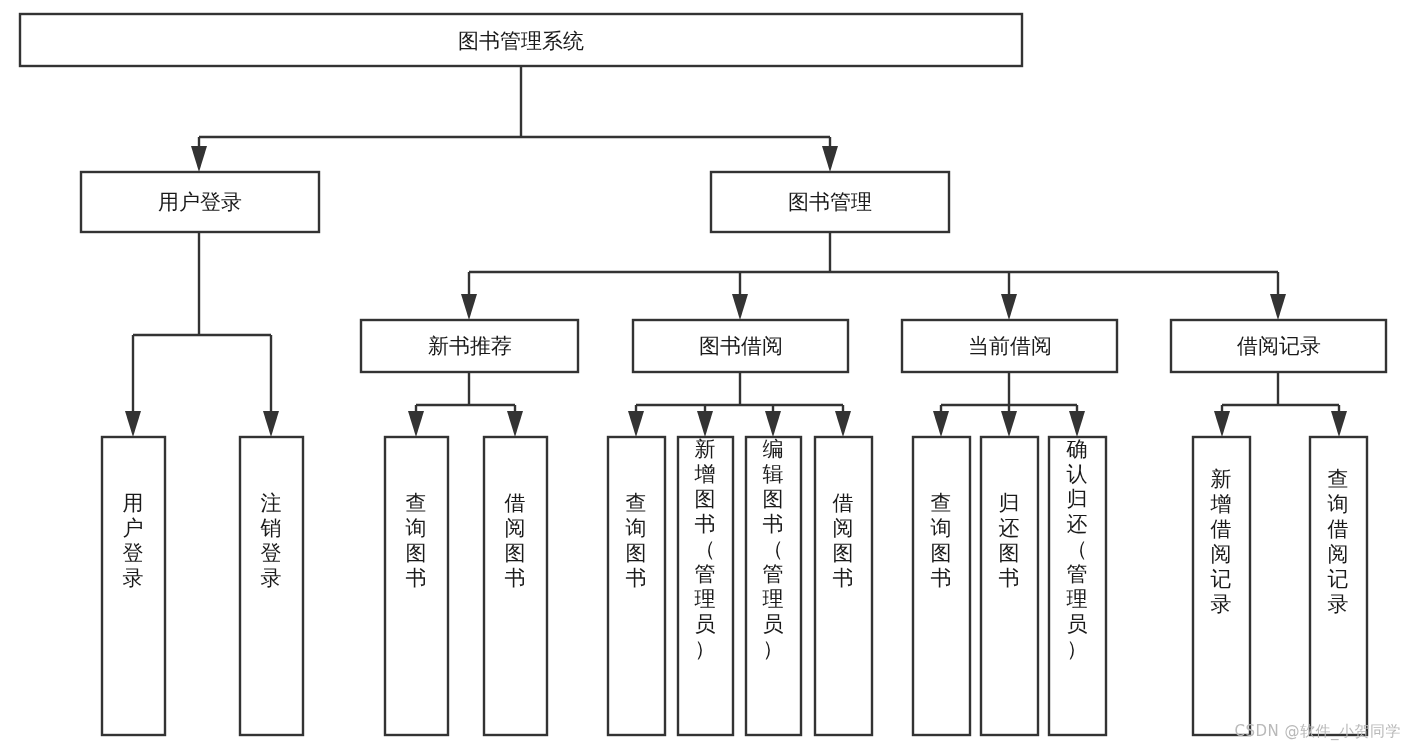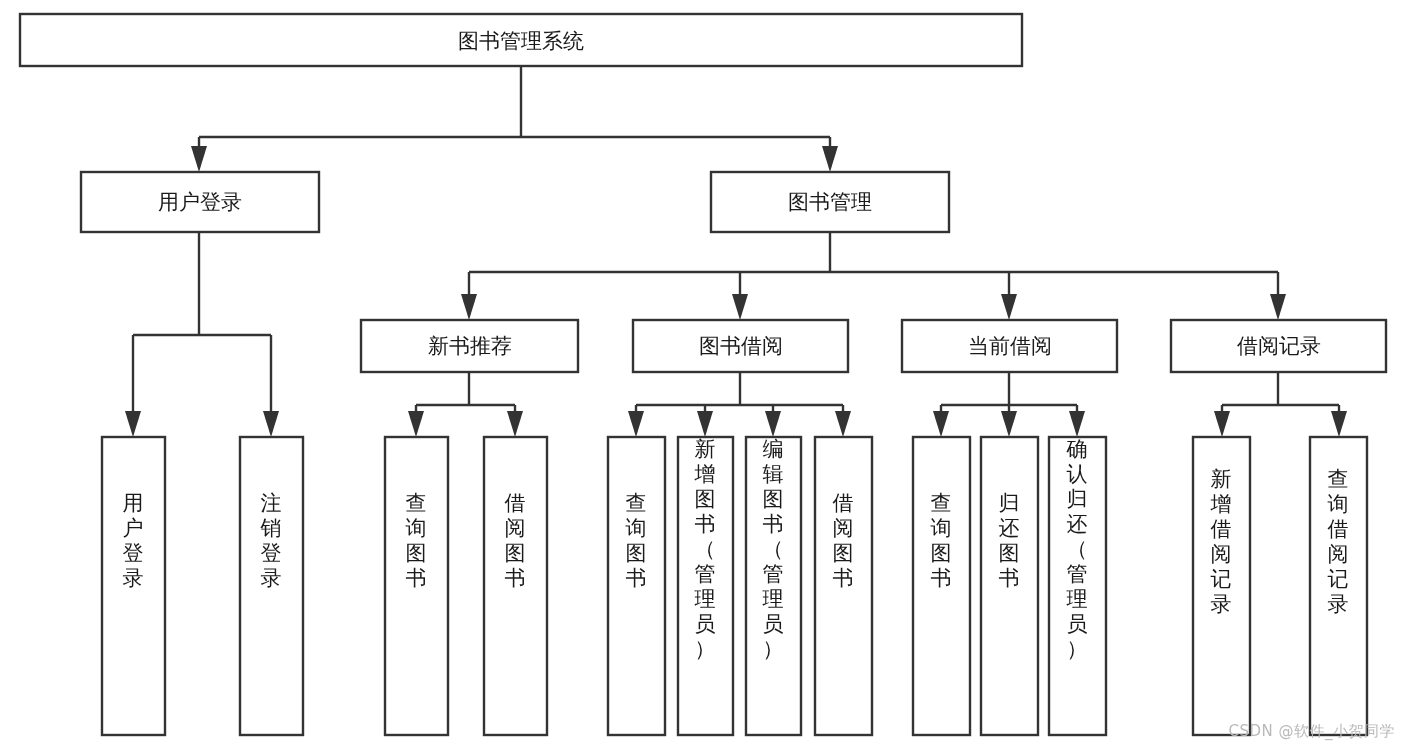--- a/index.html
+++ b/index.html
@@ -49,21 +49,21 @@
     dominant-baseline: middle;
   }
   .node-label-v {
     font-family: "DejaVu Sans", "Liberation Sans", sans-serif;
     font-size: 21px;
     fill: #1a1a1a;
     text-anchor: middle;
   }
   .watermark-text {
     position: absolute;
-    right: 10px;
+    right: 4px;
     bottom: 6px;
     font-family: "DejaVu Sans", "Liberation Sans", sans-serif;
     font-size: 15px;
     color: #b9b9b9;
     letter-spacing: 0.5px;
     white-space: nowrap;
     user-select: none;
   }
 </style>
 </head>

